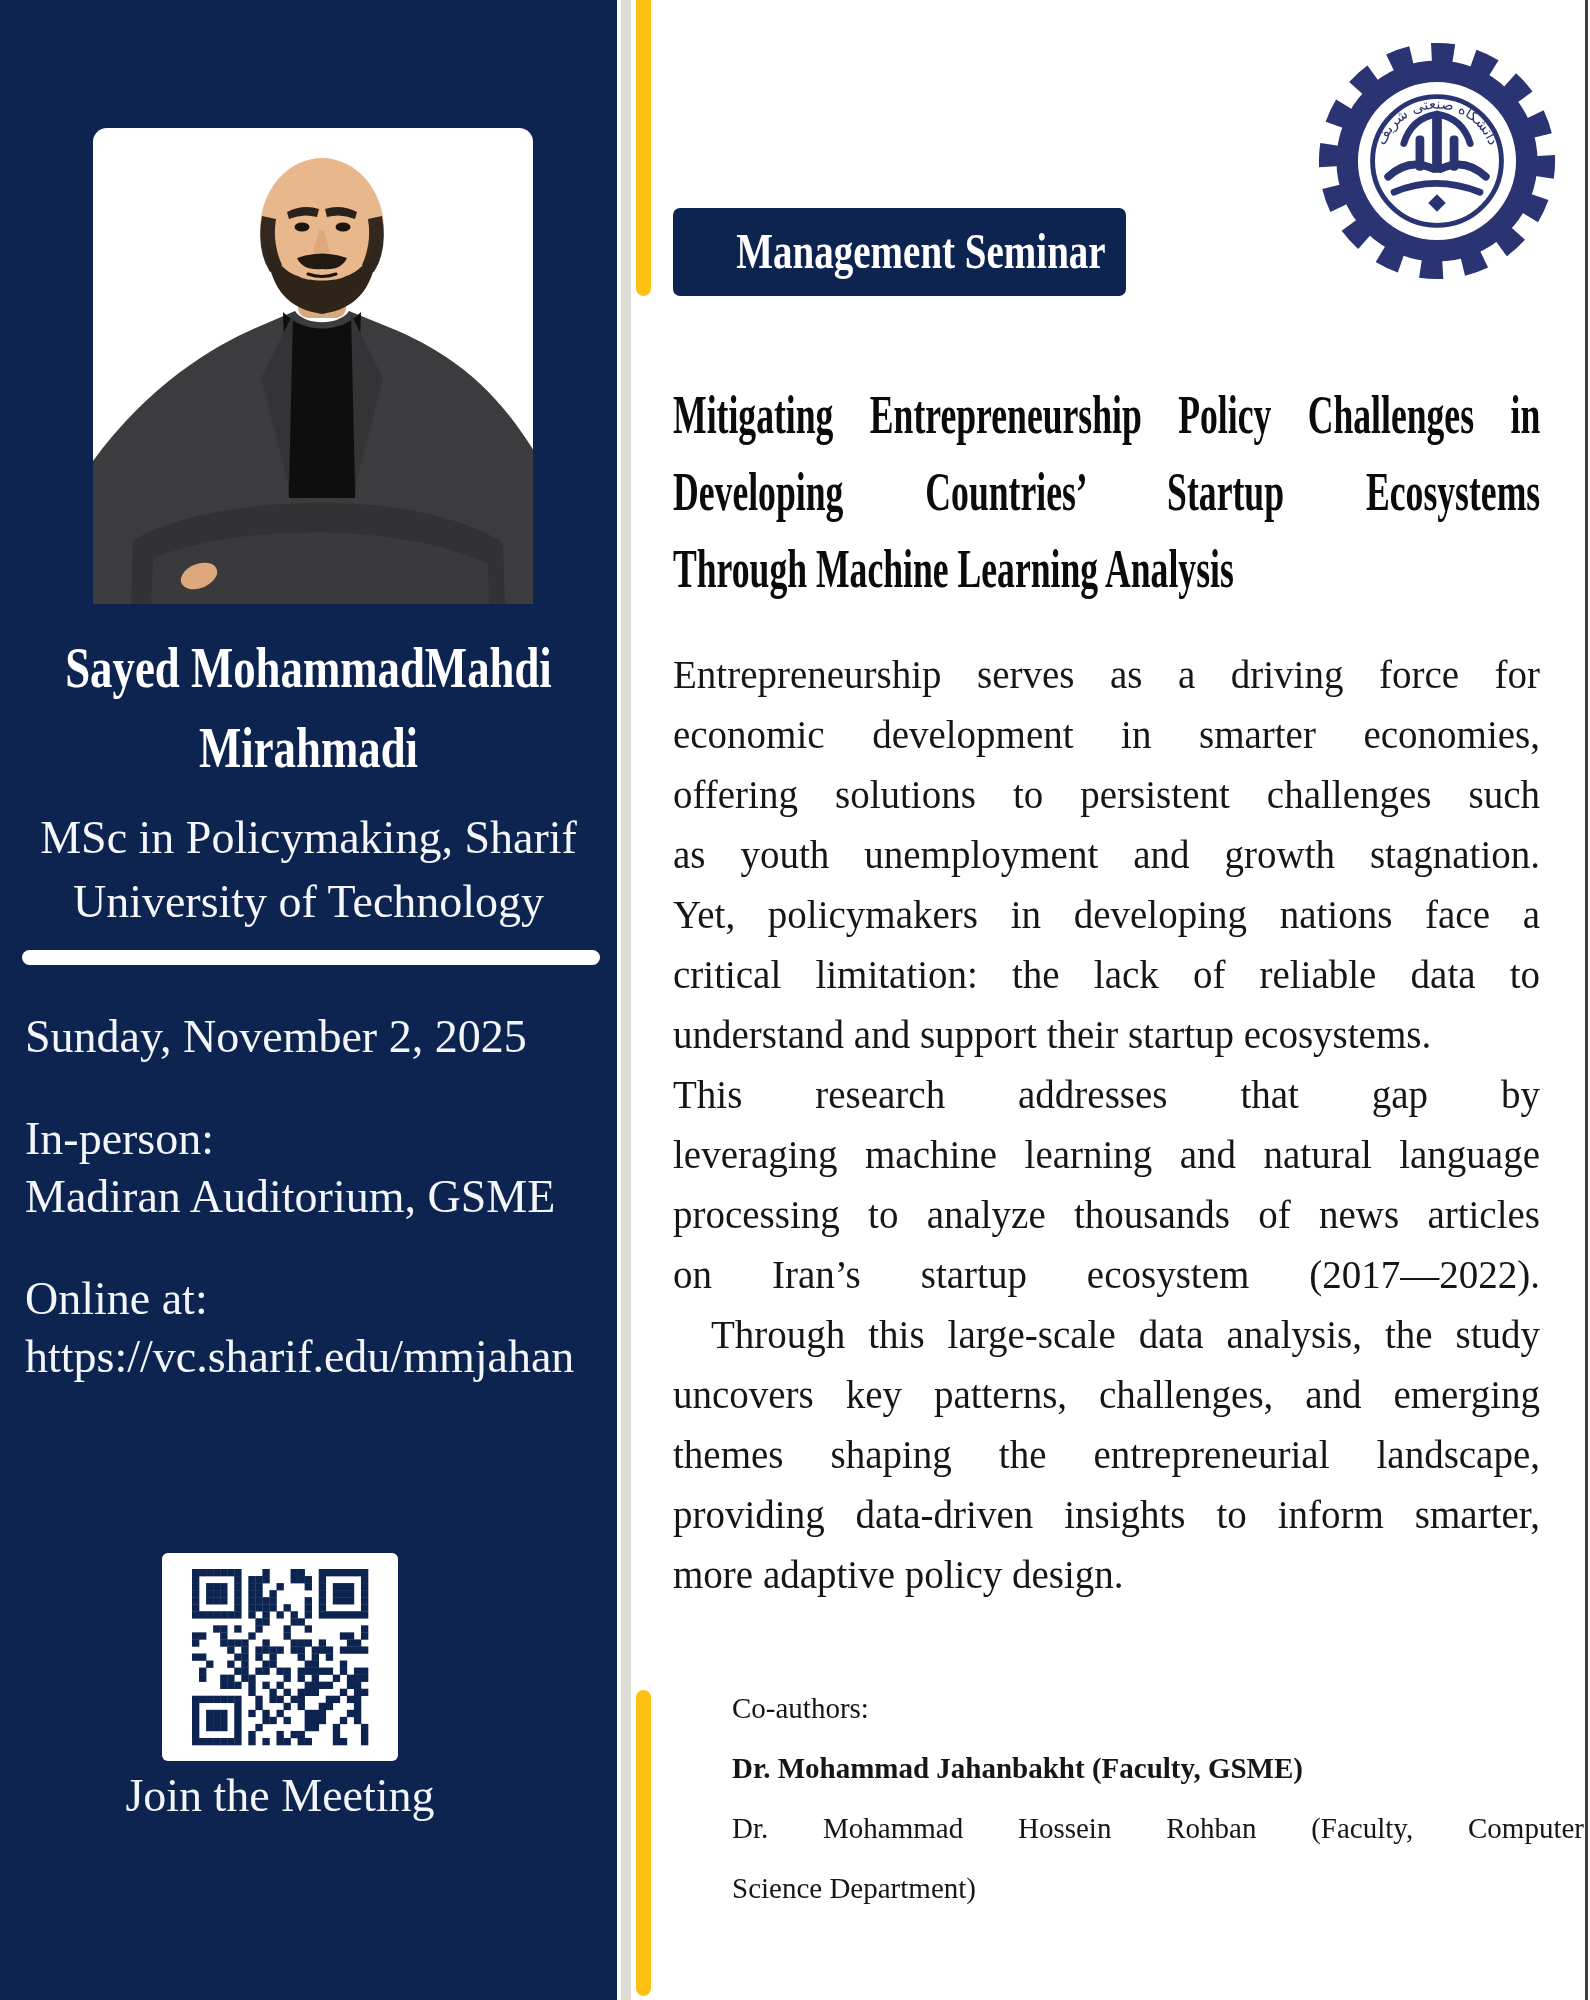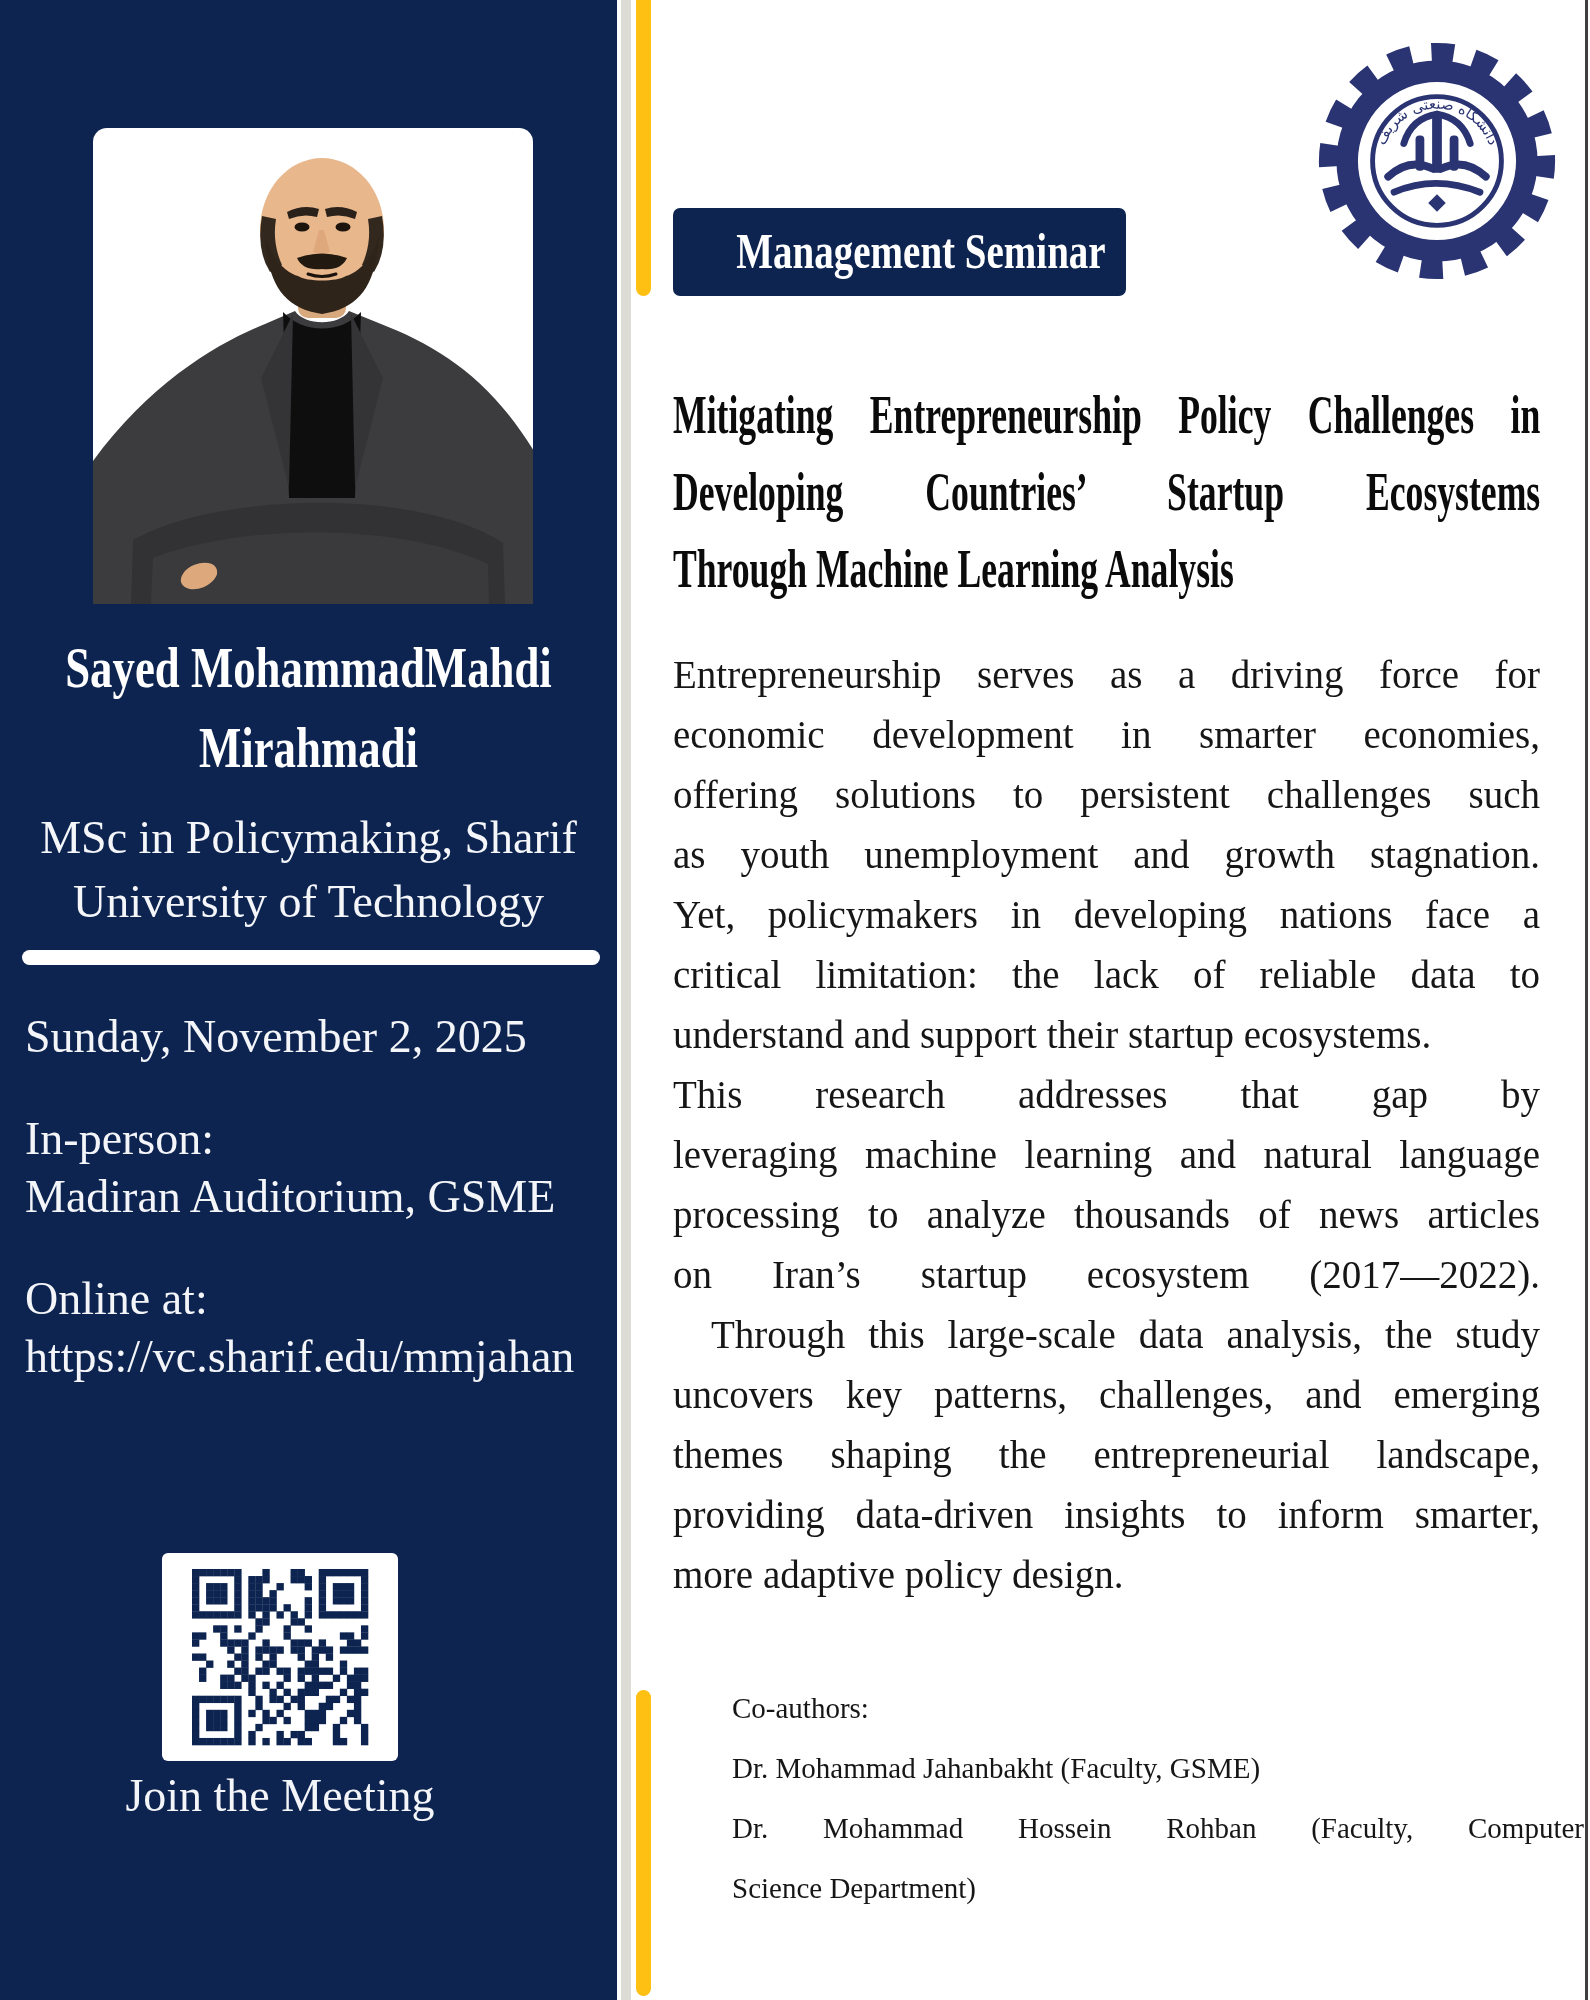--- a/index.html
+++ b/index.html
@@ -477,18 +477,18 @@
       <div class="ln" style="text-align-last: justify;">on Iran’s startup ecosystem (2017—2022).</div>
       <div class="ln" style="text-align-last: justify; margin-left: 38px;">Through this large-scale data analysis, the study</div>
       <div class="ln" style="text-align-last: justify;">uncovers key patterns, challenges, and emerging</div>
       <div class="ln" style="text-align-last: justify;">themes shaping the entrepreneurial landscape,</div>
       <div class="ln" style="text-align-last: justify;">providing data-driven insights to inform smarter,</div>
       <div class="ln" style="text-align-last: left;">more adaptive policy design.</div>
     </div>
 
   <div class="abs coauthors">
       <div class="ln" style="text-align-last: left;">Co-authors:</div>
-      <div class="ln" style="text-align-last: left;">Dr. Mohammad Jahanbakht (Faculty, GSME)</div>
+      <div class="ln" style="text-align-last: left; font-weight: bold;">Dr. Mohammad Jahanbakht (Faculty, GSME)</div>
       <div class="ln" style="text-align-last: justify;">Dr. Mohammad Hossein Rohban (Faculty, Computer</div>
       <div class="ln" style="text-align-last: left;">Science Department)</div>
     </div>
 
 </div>
 
 </body></html>

